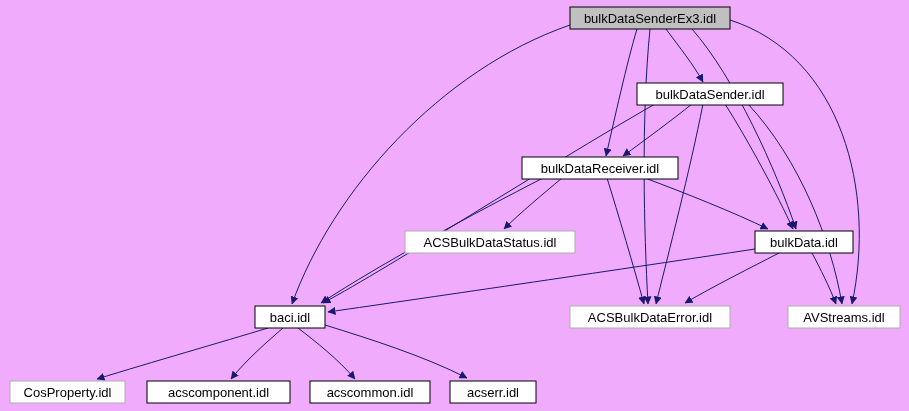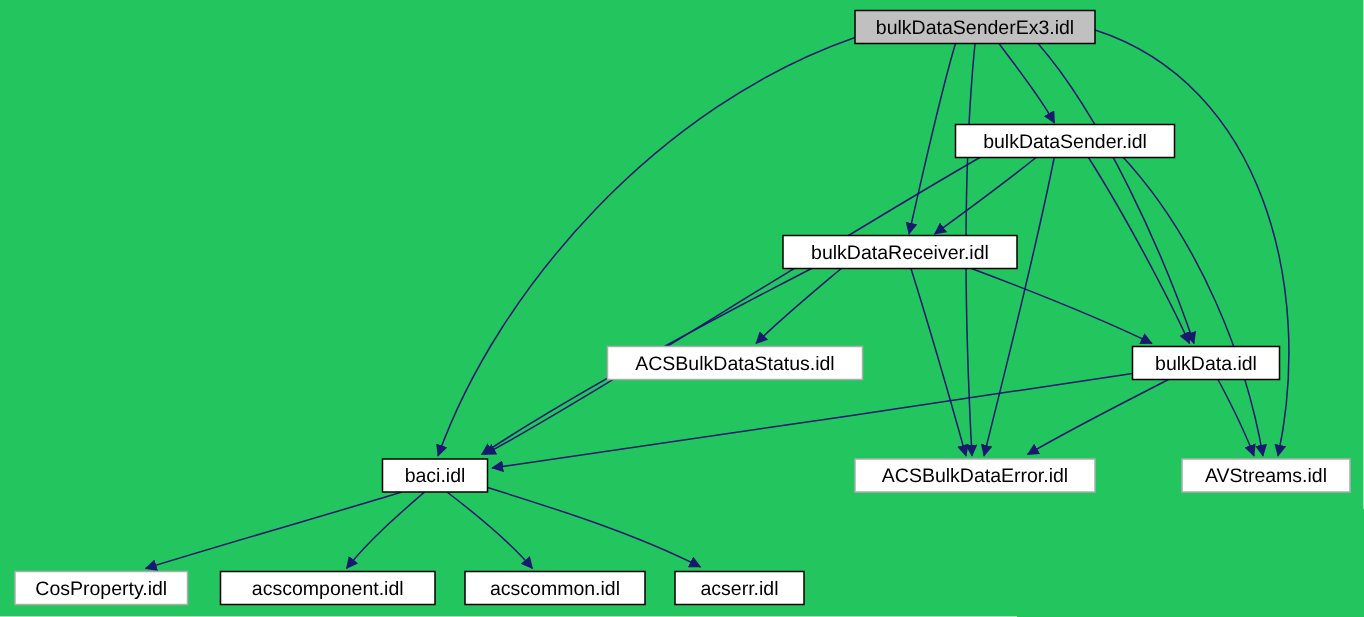--- a/index.html
+++ b/index.html
@@ -1,16 +1,16 @@
 <!DOCTYPE html>
 <html><head>
 <meta charset="utf-8">
 <style>
   html,body{margin:0;padding:0;background:#ffffff;}
-  #canvas{position:relative;width:909px;height:411px;background:#22c55e;overflow:hidden;}
+  #canvas{position:relative;width:909px;height:411px;background:#f0abfc;overflow:hidden;}
   svg{display:block;}
   .edge{fill:none;stroke:#191970;stroke-width:1;}
   rect.node{stroke-width:1;}
   rect.main{fill:#c0c0c0;stroke:#000000;}
   rect.internal{fill:#ffffff;stroke:#000000;}
   rect.external{fill:#ffffff;stroke:#adadad;}
   text.nodelabel{font-family:"Liberation Sans", sans-serif;font-size:13px;fill:#000000;text-anchor:middle;}
 </style>
 </head>
 <body>

